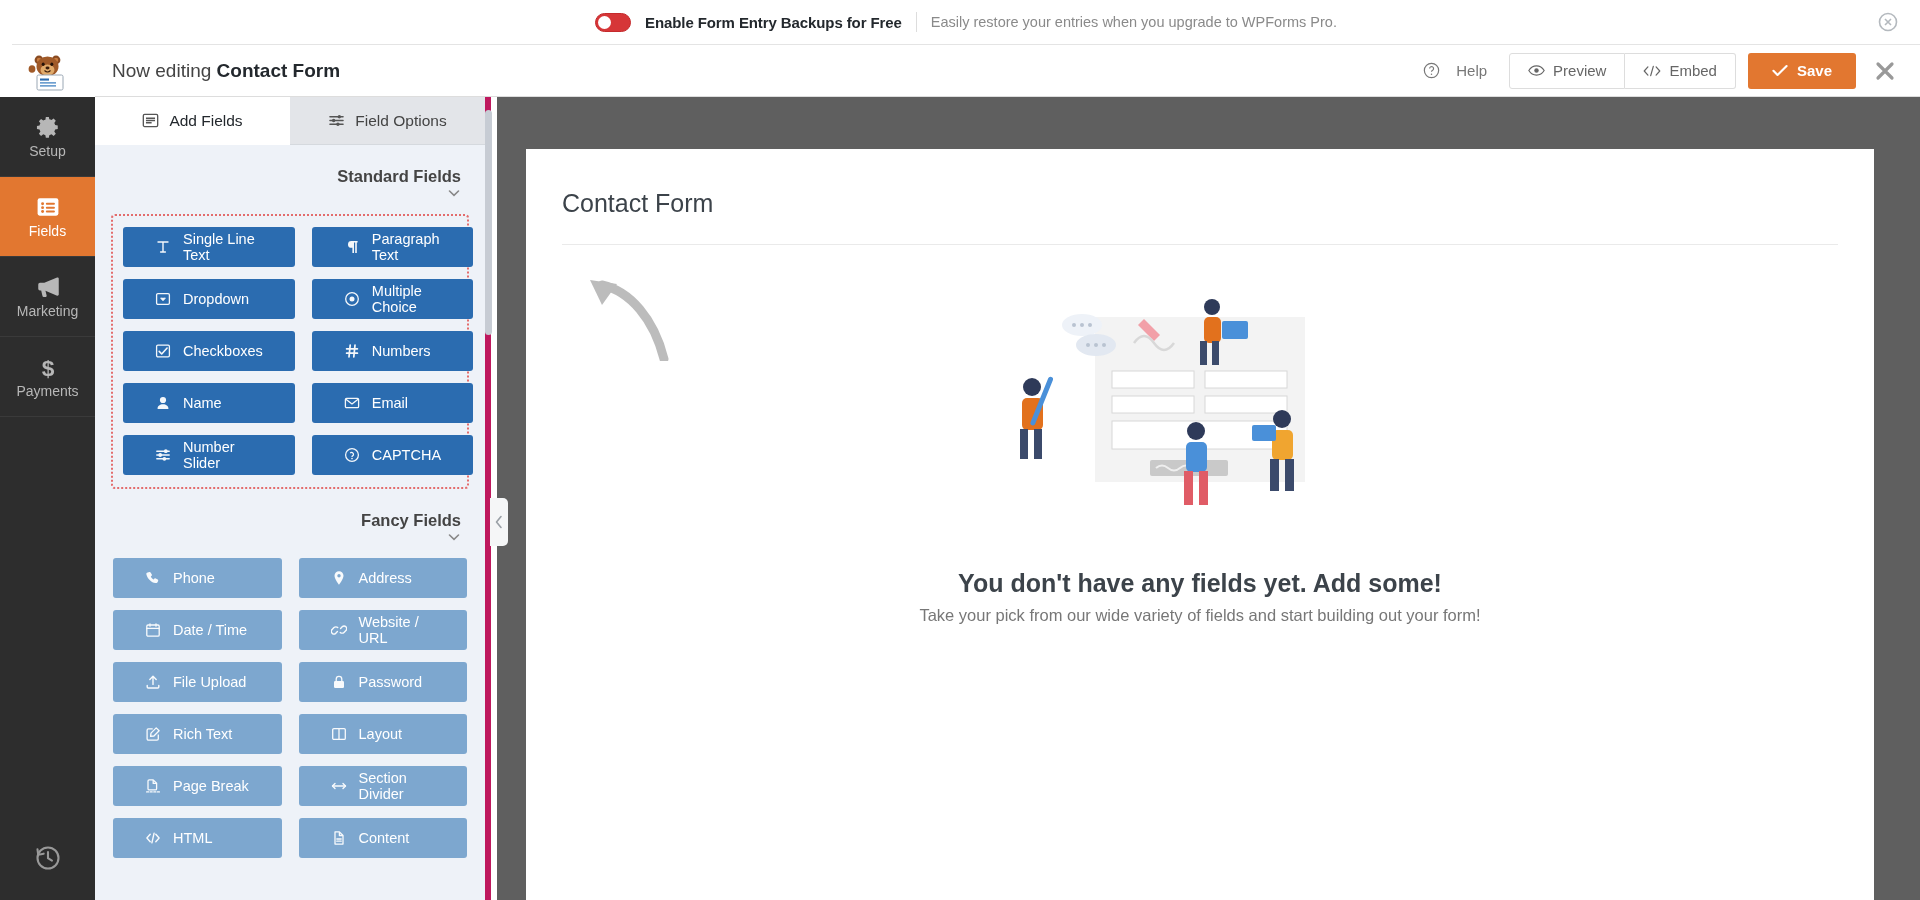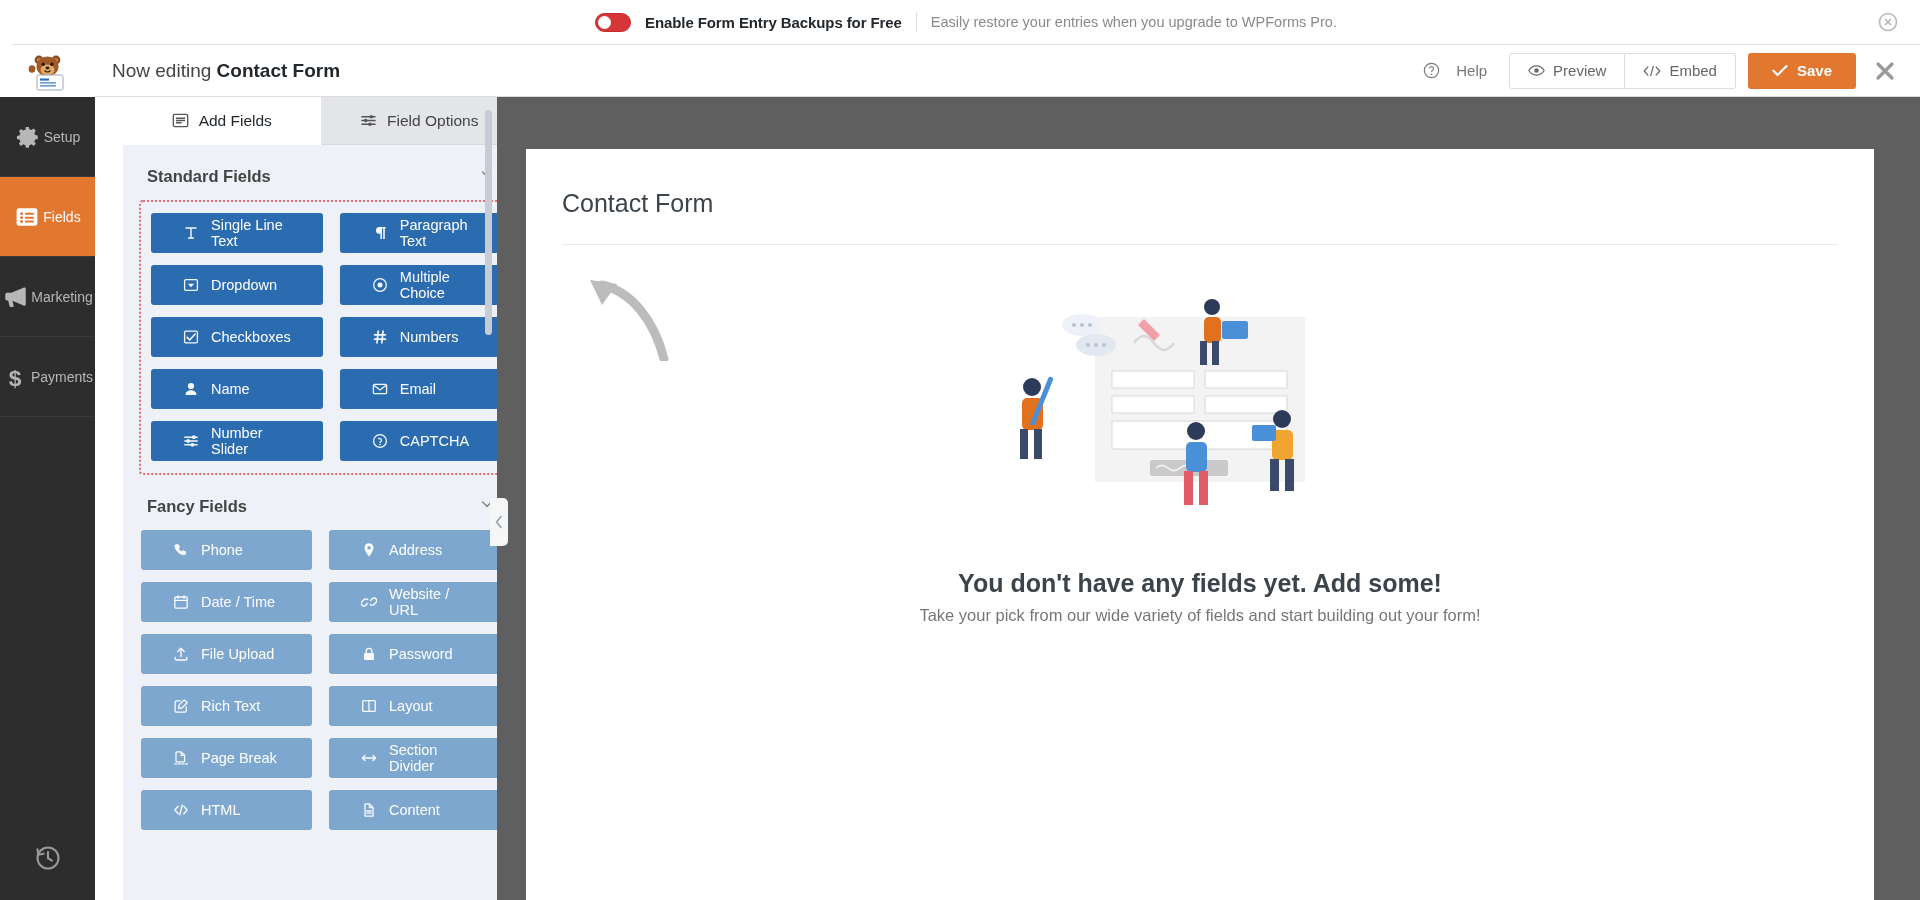--- a/index.html
+++ b/index.html
@@ -73,54 +73,54 @@
   .hdr-close {
     width: 22px; height: 22px; margin-right: 24px; cursor: pointer; color: #999999;
   }
 
   
   .rail {
     position: absolute; top: 97px; left: 0; width: 95px; bottom: 0;
     background: #2d2d2d; display: flex; flex-direction: column;
   }
   .rail-item {
-    height: 80px; display: flex; flex-direction: row;
+    height: 80px; display: flex; flex-direction: column;
     align-items: center; justify-content: center; gap: 3px;
     color: #b7b7b7; font-size: 14px; cursor: pointer;
     border-bottom: 1px solid #3a3a3a;
     text-align: right;
   }
   .rail-item.active { background: #e27730; color: #ffffff; }
   .rail-icon { width: 26px; height: 26px; display: block; }
   .rail-spacer { flex: 1; }
   .rail-bottom {
     height: 84px; display: flex; align-items: center; justify-content: center;
     cursor: pointer; color: #999999;
   }
 
   
   .panel {
     position: absolute; top: 97px; left: 95px; width: 396px; bottom: 0;
-    background: #eef2f8; border-right: 1px solid #be185d;
+    background: #eef2f8; border-right: 6px solid #be185d;
     overflow: hidden;
-    margin-left: 28px;
   }
   .tabs { display: flex; height: 48px; }
   .tab {
     flex: 1; display: flex; align-items: center; justify-content: center; gap: 10px;
     font-size: 15.5px; color: #444444; cursor: pointer;
     background: #e3e5e9; border-bottom: 1px solid #d5d9de;
   }
   .tab.active { background: #ffffff; border-bottom: 1px solid #ffffff; color: #23282d; }
   .tab-icon { width: 17px; height: 17px; }
 
   .panel-body { padding: 0 18px 0 18px; }
   .section-head {
-    display: flex; align-items: flex-start; justify-content: space-between;
+    display: flex; align-items: flex-end; justify-content: space-between;
     padding: 22px 6px 14px 6px;
+    flex-direction: column;
   }
   .section-title { font-size: 16.5px; font-weight: bold; color: #444444; }
   .chev { width: 14px; height: 14px; color: #888888; }
 
   .field-grid {
     display: grid; grid-template-columns: 1fr 1fr; gap: 12px 17px;
   }
   .group-highlight {
     border: 2px dotted #e36c6c; border-radius: 4px;
     padding: 11px 10px 12px 10px; margin: 0 -2px;

